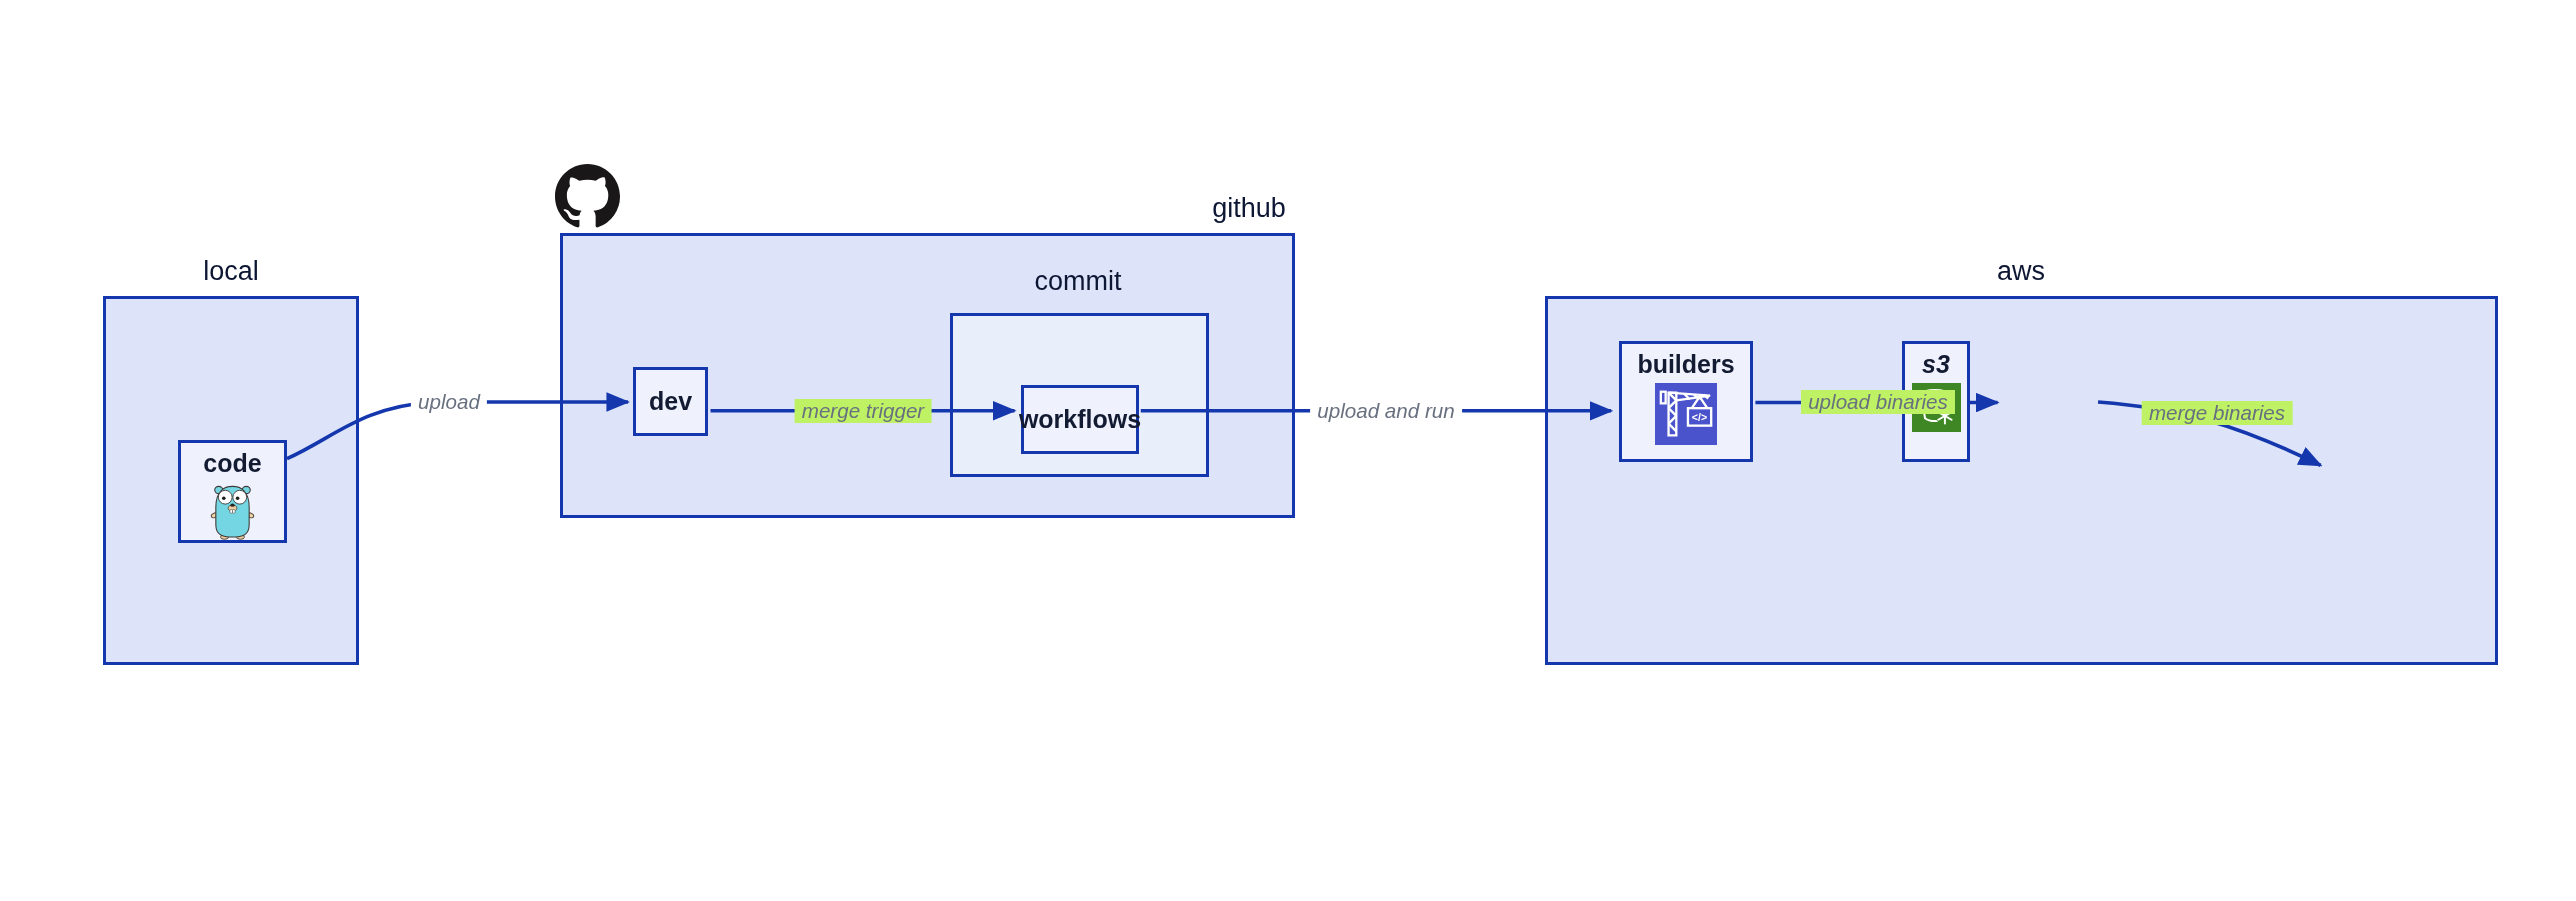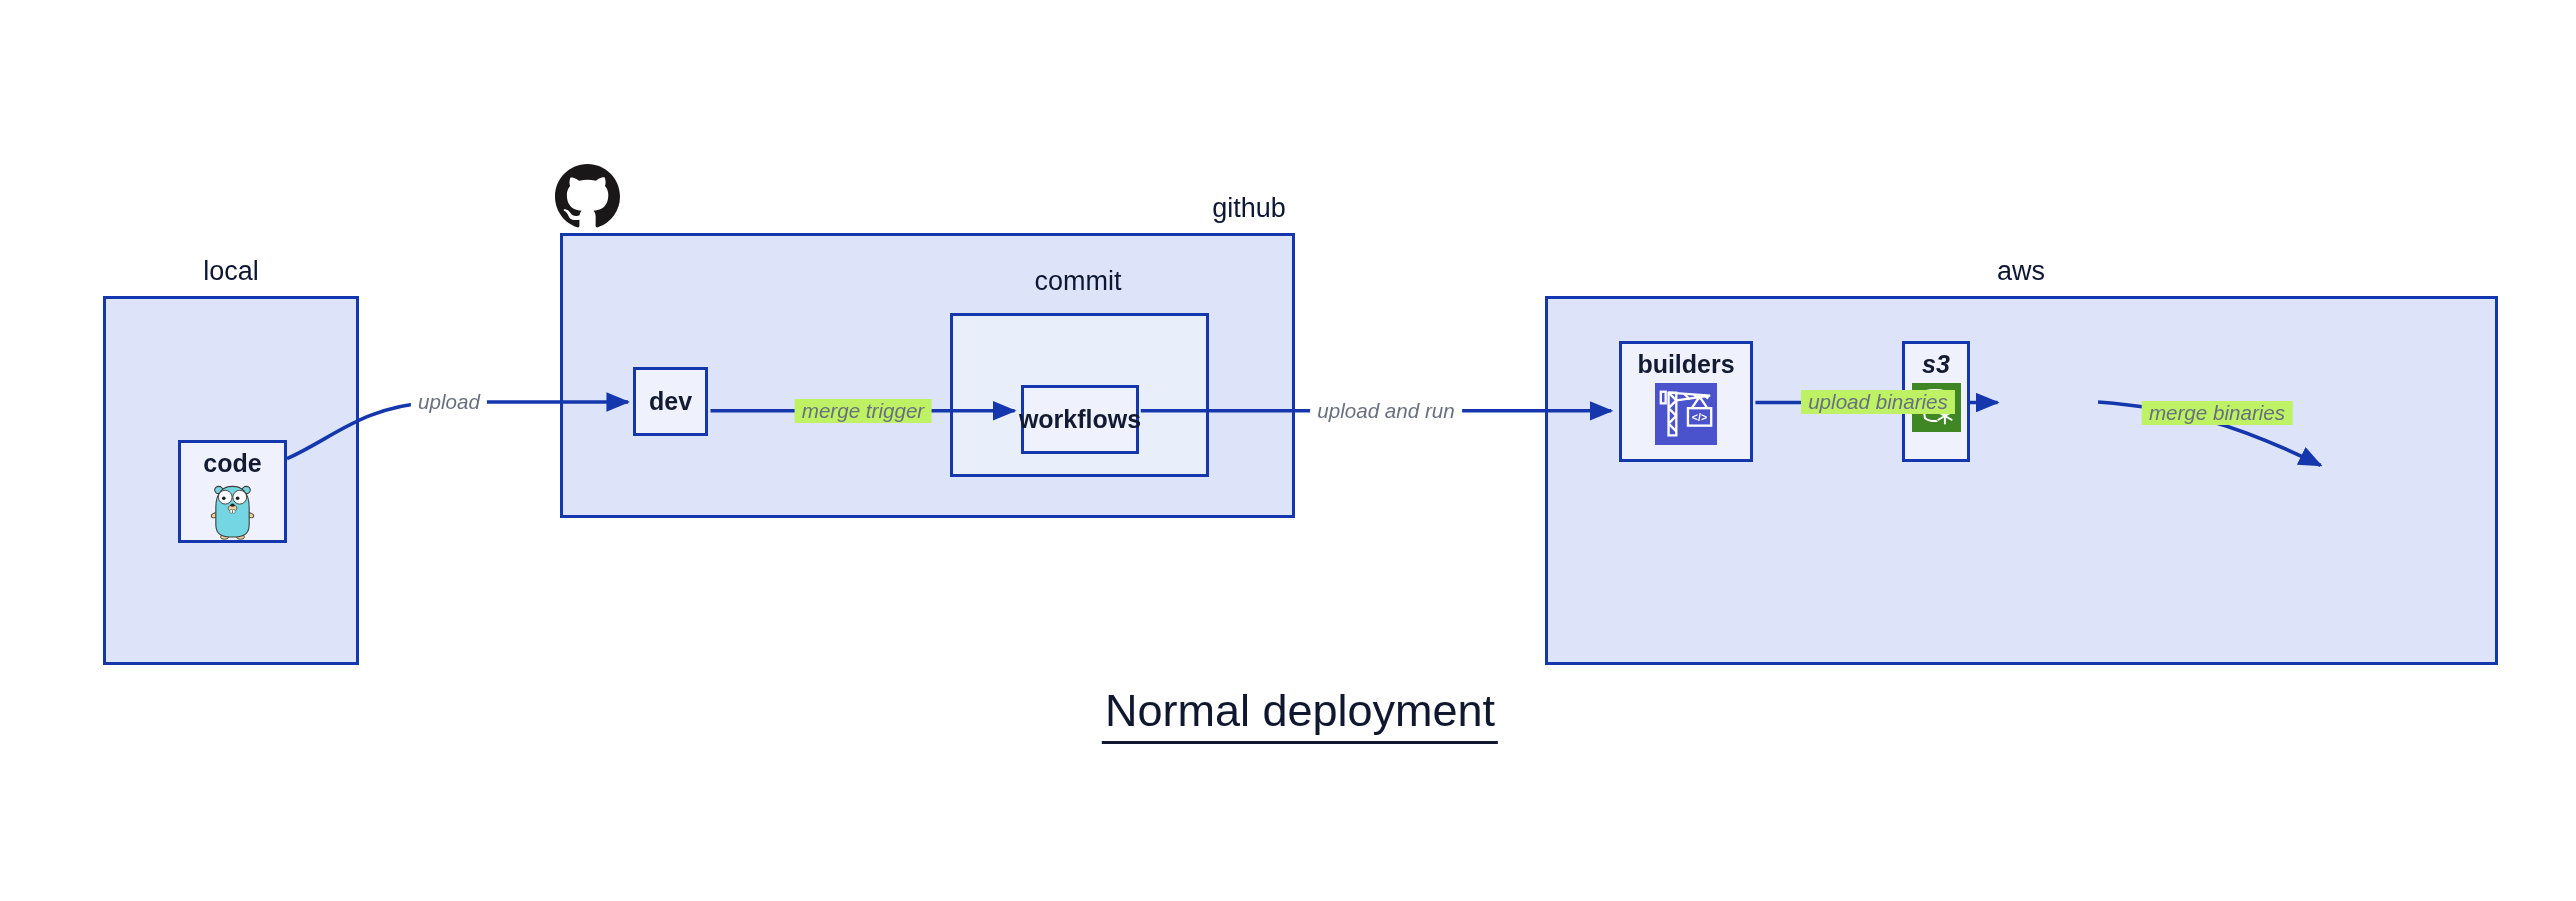--- a/index.html
+++ b/index.html
@@ -168,16 +168,15 @@
     </svg>
   </div>
 
 
   <div class="edge-label bg-white" id="edge-label-commit">upload</div>
   <div class="edge-label bg-fill" id="edge-label-merge-trigger">merge trigger</div>
   <div class="edge-label bg-white" id="edge-label-upload-and-run">upload and run</div>
   <div class="edge-label bg-fill" id="edge-label-upload-binaries">upload binaries</div>
   <div class="edge-label bg-fill" id="edge-label-pull-binaries">merge binaries</div>
 
-  <div id="diagram-title">Normal deployment</div>
 
 </div>
 
 
 </body></html>

